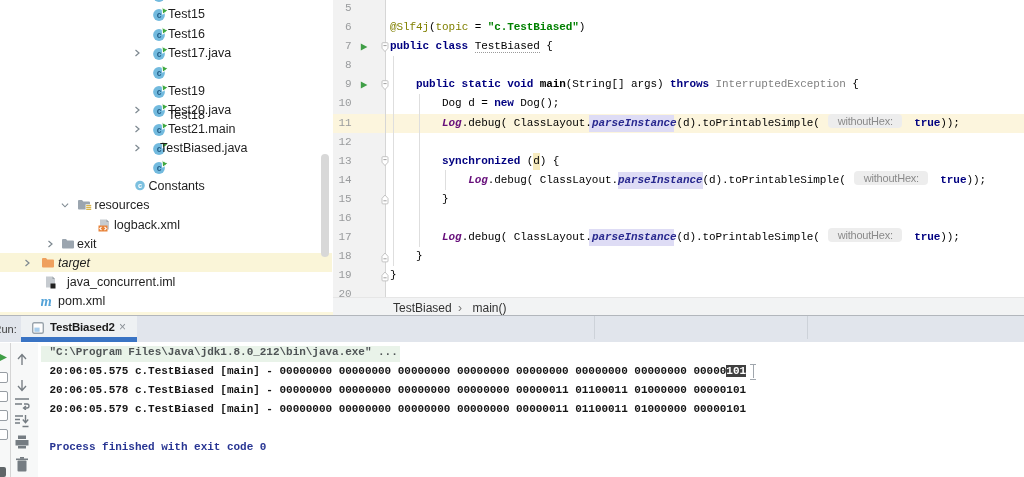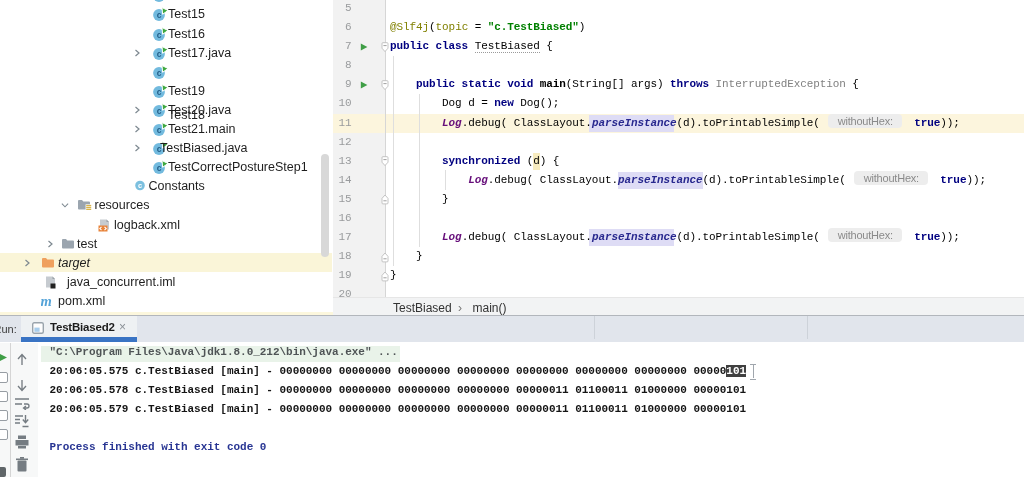--- a/index.html
+++ b/index.html
@@ -138,21 +138,20 @@
               <path d="M9 0 L15 3 L9.6 6.8 Z" fill="#3fa83f" stroke="#fff" stroke-width="1"></path>
             </svg></span>
           <span class="lbl" style="left:160px;">TestBiased.java</span>
         </div>
         <div class="trow" style="top:157.75px;">
           <span class="ticon" style="left:153px;"><svg width="15" height="14" viewBox="0 0 15 14">
               <circle cx="6" cy="7.5" r="5.9" fill="#72bade"></circle>
               <text x="6" y="10.8" font-size="8.5" font-family="Liberation Sans" font-weight="bold" fill="#235e88" text-anchor="middle">c</text>
               <path d="M9 0 L15 3 L9.6 6.8 Z" fill="#3fa83f" stroke="#fff" stroke-width="1"></path>
             </svg></span>
-          <span class="lbl" style="left:168px;">TestCorrectPostureStep1</span>
         </div>
         <div class="trow" style="top:176.85px;">
           <span class="ticon" style="left:134px;"><svg width="12" height="12" viewBox="0 0 12 12">
               <circle cx="6" cy="6" r="4.8" fill="#7cc0df"></circle>
               <text x="6" y="8.8" font-size="7.5" font-family="Liberation Sans" font-weight="bold" fill="#fff" text-anchor="middle">c</text>
             </svg></span>
           <span class="lbl" style="left:148.5px;">Constants</span>
         </div>
         <div class="trow" style="top:195.95px;">
           <svg class="chev" style="left:61px;" width="9" height="8" viewBox="0 0 9 8">
@@ -176,21 +175,21 @@
             </svg></span>
           <span class="lbl" style="left:114px;text-align:center;">logback.xml</span>
         </div>
         <div class="trow" style="top:234.15px;">
           <svg class="chev" style="left:45.5px;" width="8" height="8" viewBox="0 0 8 8">
             <path d="M2.5 1 L6 4 L2.5 7" fill="none" stroke="#7d8890" stroke-width="1.2"></path>
           </svg>
           <span class="ticon" style="left:61px;"><svg width="14" height="12" viewBox="0 0 14 12">
               <path d="M1 2.5 Q1 1.5 2 1.5 L5 1.5 L6.3 3 L12 3 Q13 3 13 4 L13 10 Q13 11 12 11 L2 11 Q1 11 1 10 Z" fill="#9ba5af"></path>
             </svg></span>
-          <span class="lbl" style="left:77px;">test</span>
+          <span class="lbl" style="left:77px;">exit</span>
         </div>
         <div class="trow" style="top:253.25px;font-style:italic;">
           <svg class="chev" style="left:23px;" width="8" height="8" viewBox="0 0 8 8">
             <path d="M2.5 1 L6 4 L2.5 7" fill="none" stroke="#7d8890" stroke-width="1.2"></path>
           </svg>
           <span class="ticon" style="left:41px;"><svg width="14" height="12" viewBox="0 0 14 12">
               <path d="M1 2.5 Q1 1.5 2 1.5 L5 1.5 L6.3 3 L12 3 Q13 3 13 4 L13 10 Q13 11 12 11 L2 11 Q1 11 1 10 Z" fill="#efa05e"></path>
             </svg></span>
           <span class="lbl" style="left:58px;">target</span>
         </div>

